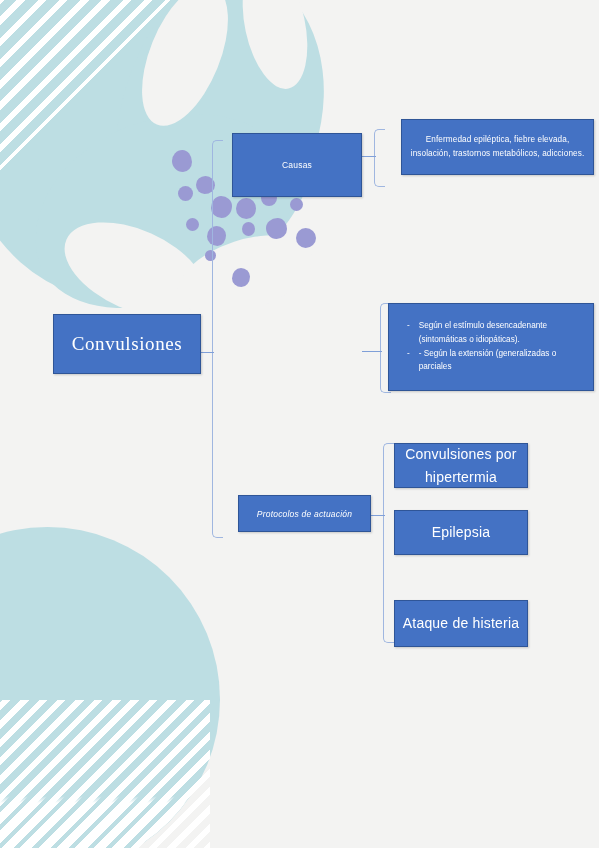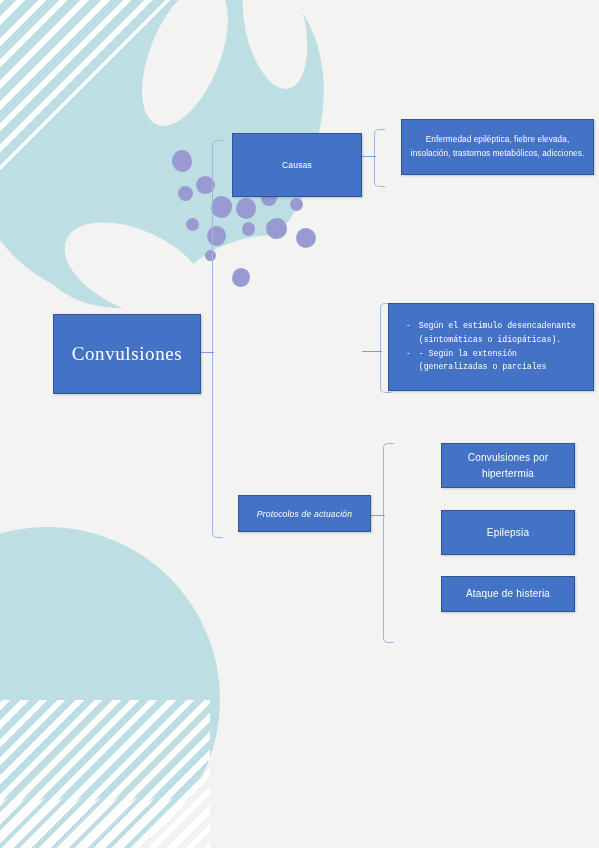--- a/index.html
+++ b/index.html
@@ -134,37 +134,37 @@
     font-size: 19px;
     letter-spacing: 0.6px;
   }
   .box-branch { font-size: 8.5px; letter-spacing: 0.2px; }
   .box-detail {
     font-size: 8.2px;
     line-height: 1.65;
     letter-spacing: 0.1px;
     padding: 4px 4px;
   }
-  .box-leaf { font-size: 10px; letter-spacing: 0.2px; line-height: 1.6; margin-left: 47px; }
+  .box-leaf { font-size: 14px; letter-spacing: 0.2px; line-height: 1.6; }
 
   .bullets {
     width: 100%;
     padding: 4px 6px 4px 18px;
     box-sizing: border-box;
     font-size: 8.2px;
     line-height: 1.62;
     text-align: left;
   }
   .bullets .li {
     display: flex;
     gap: 9px;
     margin-bottom: 1px;
   }
   .bullets .dash { flex: 0 0 auto; }
-  .bullets .txt { flex: 1 1 auto; font-family: Liberation Mono, monospace; }
+  .bullets .txt { flex: 1 1 auto; }
 </style>
 </head>
 <body>
 
 <div id="page">
 
   <div class="deco brush-top"></div>
   <div class="deco brush-top2"></div>
   <div class="deco brush-top3"></div>
   <div class="deco wedge wedge-a"></div>
@@ -198,21 +198,21 @@
 
   <div class="bracket" style="left:374px;top:129px;width:10px;height:56px;border-radius:5px 0 0 5px;"></div>
   <div class="stub" style="left:362px;top:156px;width:14px;"></div>
 
   <div class="bracket" style="left:380px;top:303px;width:10px;height:88px;border-radius:5px 0 0 5px;"></div>
   <div class="stub" style="left:362px;top:351px;width:20px;"></div>
 
   <div class="bracket" style="left:383px;top:443px;width:10px;height:198px;border-radius:5px 0 0 5px;"></div>
   <div class="stub" style="left:367px;top:515px;width:18px;"></div>
 
-  <div class="box box-title" style="left:53px;top:314px;width:148px;height:80px;">
+  <div class="box box-title" style="left:53px;top:314px;width:148px;height:60px;">
     <span>Convulsiones</span>
   </div>
 
   <div class="box box-branch" style="left:232px;top:133px;width:130px;height:64px;">
     <span>Causas</span>
   </div>
   <div class="box box-detail" style="left:401px;top:119px;width:193px;height:56px;">
     <span>Enfermedad epiléptica, fiebre elevada, insolación, trastornos metabólicos, adicciones.</span>
   </div>
 
@@ -232,17 +232,17 @@
   <div class="box box-branch" style="left:238px;top:495px;width:133px;height:37px;font-style:italic;">
     <span>Protocolos de actuación</span>
   </div>
 
   <div class="box box-leaf" style="left:394px;top:443px;width:134px;height:45px;">
     <span>Convulsiones por hipertermia</span>
   </div>
   <div class="box box-leaf" style="left:394px;top:510px;width:134px;height:45px;text-align:center;">
     <span>Epilepsia</span>
   </div>
-  <div class="box box-leaf" style="left:394px;top:576px;width:134px;height:36px;">
+  <div class="box box-leaf" style="left:394px;top:600px;width:134px;height:47px;">
     <span>Ataque de histeria</span>
   </div>
 
 </div>
 
 </body></html>

